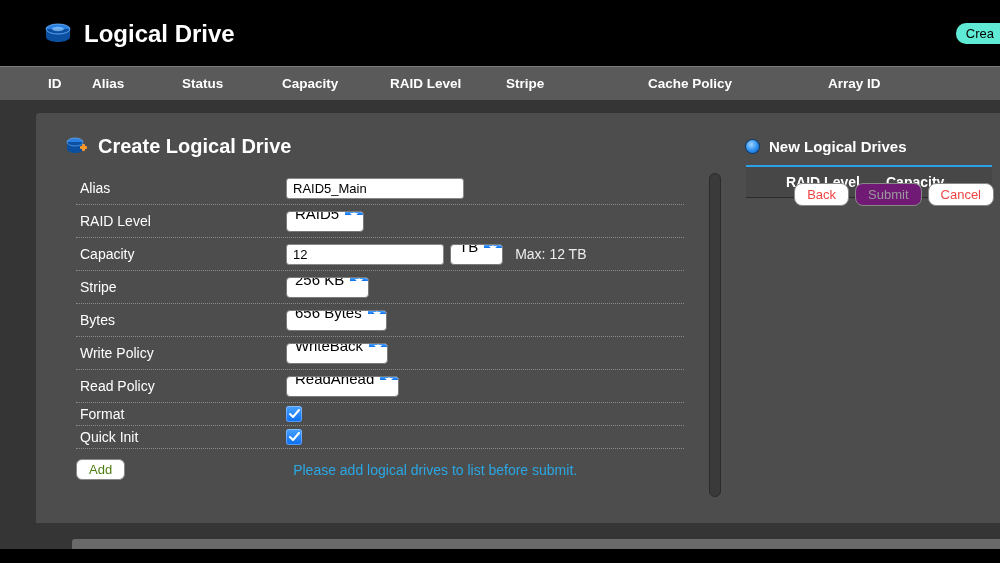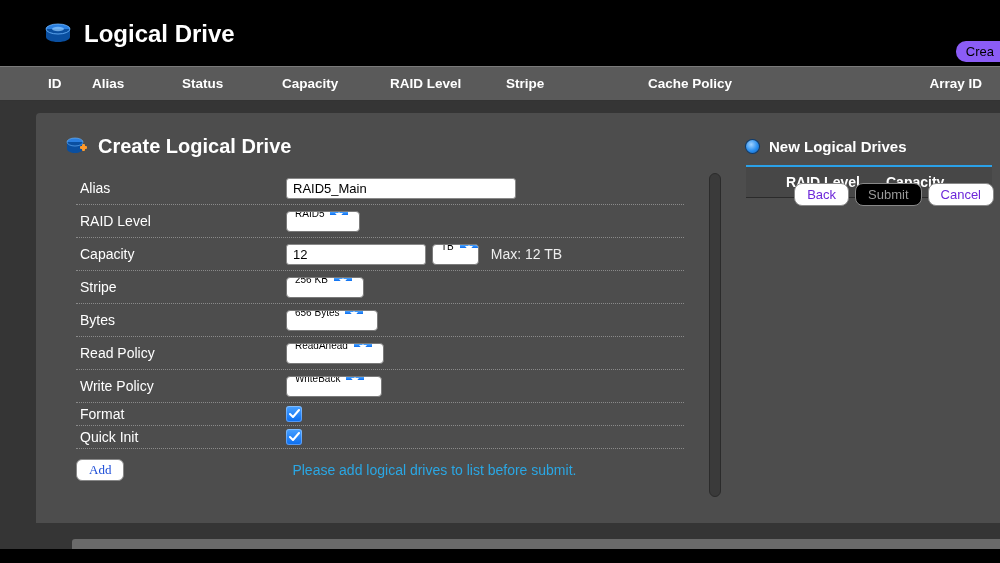--- a/index.html
+++ b/index.html
@@ -19,22 +19,22 @@
     position: relative;
   }
   .disk-icon {
     width: 28px; height: 22px; margin-right: 12px;
     display: inline-block;
   }
   .page-title {
     font-size: 24px; font-weight: 700; color: #fff;
   }
   .create-btn-top {
-    position: absolute; right: 0; bottom: 4px;
-    background: #8b5cf6; color: #000;
+    position: absolute; right: 0; bottom: 22px;
+    background: #5eead4; color: #000;
     border-radius: 10px 0 0 10px;
     padding: 3px 6px 3px 10px;
     font-size: 13px; font-weight: 500;
     border: none;
     margin-left: 28px;
   }
 
   
   .col-header {
     background: #5a5a5a;
@@ -77,29 +77,29 @@
     width: 210px; padding-left: 4px;
     font-size: 14px; color: #fff;
   }
   .form-control { flex: 1; display: flex; align-items: center; gap: 6px; }
 
   input[type="text"].txt {
     background: #fff; color: #000;
     border: 1px solid #888; border-radius: 3px;
     padding: 2px 6px; font-size: 13px; height: 21px;
   }
-  .alias-input { width: 230px; }
-  .cap-input { width: 140px; }
+  .alias-input { width: 178px; }
+  .cap-input { width: 158px; }
 
   .aqua-select {
     display: inline-flex; align-items: center;
     background: #fff; color: #000;
     border: 1px solid #7a7a7a; border-radius: 4px;
     height: 21px; padding: 0 0 16px 8px;
-    font-size: 10px; overflow: hidden;
+    font-size: 15px; overflow: hidden;
     cursor: default;
   }
   .aqua-select .sel-text { padding-right: 6px; }
   .aqua-select .sel-arrows {
     background: linear-gradient(#4aa3ff,#0a6df0);
     width: 18px; height: 100%;
     display: flex; flex-direction: column; align-items: center; justify-content: center;
     gap: 0;
   }
   .sel-arrows svg { display: block; }
@@ -109,24 +109,23 @@
   .aqua-check {
     width: 16px; height: 16px; border-radius: 3px;
     background: linear-gradient(#49a1ff,#0a6df0);
     display: inline-flex; align-items: center; justify-content: center;
     box-shadow: inset 0 0 0 1px rgba(255,255,255,.3);
   }
   .aqua-check svg { display: block; }
 
   .add-row { display: flex; align-items: center; margin: 10px 0 0 10px; gap: 0; }
   .add-btn {
-    background: #fff; color: #1d4ed8; border: 1px solid #888;
+    background: #fff; color: #4d7c0f; border: 1px solid #888;
     border-radius: 6px; padding: 2px 12px; font-size: 13px;
     cursor: default;
-    font-family: Liberation Serif, serif;
   }
   .hint-msg { color: #2aa7e4; font-size: 14px; margin-left: 168px; }
 
   
   .vdiv { width: 14px; align-self: stretch; margin-top: 38px; display: flex; flex-direction: column; align-items: center; }
   .vdiv .track { width: 12px; flex: 1; background: #3a3a3a; border-radius: 6px; border: 1px solid #2b2b2b; }
 
   
   .right-col { flex: 1; padding-right: 8px; position: relative; }
   .right-title-row { display: flex; align-items: center; gap: 10px; margin: 3px 0 10px 0; }
@@ -144,24 +143,24 @@
     font-size: 14px; font-weight: 700; color: #fff;
   }
   .right-header .c1 { width: 100px; }
   .right-header .c2 { }
 
   .btn-row {
     position: absolute; right: 6px; bottom: -8px;
     display: flex; gap: 6px;
   }
   .btn {
-    background: #fff; color: #6d28d9; border: 1px solid #888;
+    background: #fff; color: #ef4444; border: 1px solid #888;
     border-radius: 8px; padding: 3px 12px; font-size: 13px;
   }
-  .btn-disabled { color: #9a9a9a; background: #000000; }
+  .btn-disabled { color: #9a9a9a; background: #701a75; }
 
   .bottom-bar {
     margin: 16px 0 0 36px; height: 10px;
     background: #6a6a6a; border-radius: 3px 0 0 0;
   }
 </style>
 </head>
 <body>
 
 <div class="page-header">
@@ -178,21 +177,21 @@
 </div>
 
 <div class="col-header">
   <span style="width:52px; padding-left:48px">ID</span>
   <span style="width:100px; padding-left:40px">Alias</span>
   <span style="width:120px; padding-left:30px">Status</span>
   <span style="width:118px; padding-left:10px">Capacity</span>
   <span style="width:116px; padding-left:0">RAID Level</span>
   <span style="width:122px; padding-left:0">Stripe</span>
   <span style="width:200px; padding-left:20px">Cache Policy</span>
-  <span style="flex:1; text-align:right; padding-right:18px">Array ID</span>
+  <span style="flex:1; text-align:left; padding-right:12px">Array ID</span>
 </div>
 
 <div class="content-wrap">
   <div class="panel">
 
     <div class="form-col">
       <div class="panel-title-row">
         <span class="add-disk-icon">
           <svg width="22" height="20" viewBox="0 0 22 20">
             <ellipse cx="9" cy="5" rx="8" ry="4" fill="#2a7fe0"></ellipse>
@@ -276,41 +275,41 @@
                 </svg>
               <svg width="8" height="5">
                   <path d="M4 5 L0 0 L8 0 Z" fill="#fff"></path>
                 </svg>
             </span>
           </div>
         </div>
       </div>
 
       <div class="form-row">
+        <div class="form-label">Write Policy</div>
+        <div class="form-control">
+          <div class="aqua-select" style="min-width:96px">
+            <span class="sel-text">WriteBack</span>
+            <span class="sel-arrows">
+              <svg width="8" height="5">
+                  <path d="M4 0 L8 5 L0 5 Z" fill="#fff"></path>
+                </svg>
+              <svg width="8" height="5">
+                  <path d="M4 5 L0 0 L8 0 Z" fill="#fff"></path>
+                </svg>
+            </span>
+          </div>
+        </div>
+      </div>
+
+      <div class="form-row">
         <div class="form-label">Read Policy</div>
         <div class="form-control">
           <div class="aqua-select" style="min-width:98px">
             <span class="sel-text">ReadAhead</span>
-            <span class="sel-arrows">
-              <svg width="8" height="5">
-                  <path d="M4 0 L8 5 L0 5 Z" fill="#fff"></path>
-                </svg>
-              <svg width="8" height="5">
-                  <path d="M4 5 L0 0 L8 0 Z" fill="#fff"></path>
-                </svg>
-            </span>
-          </div>
-        </div>
-      </div>
-
-      <div class="form-row">
-        <div class="form-label">Write Policy</div>
-        <div class="form-control">
-          <div class="aqua-select" style="min-width:96px">
-            <span class="sel-text">WriteBack</span>
             <span class="sel-arrows">
               <svg width="8" height="5">
                   <path d="M4 0 L8 5 L0 5 Z" fill="#fff"></path>
                 </svg>
               <svg width="8" height="5">
                   <path d="M4 5 L0 0 L8 0 Z" fill="#fff"></path>
                 </svg>
             </span>
           </div>
         </div>

